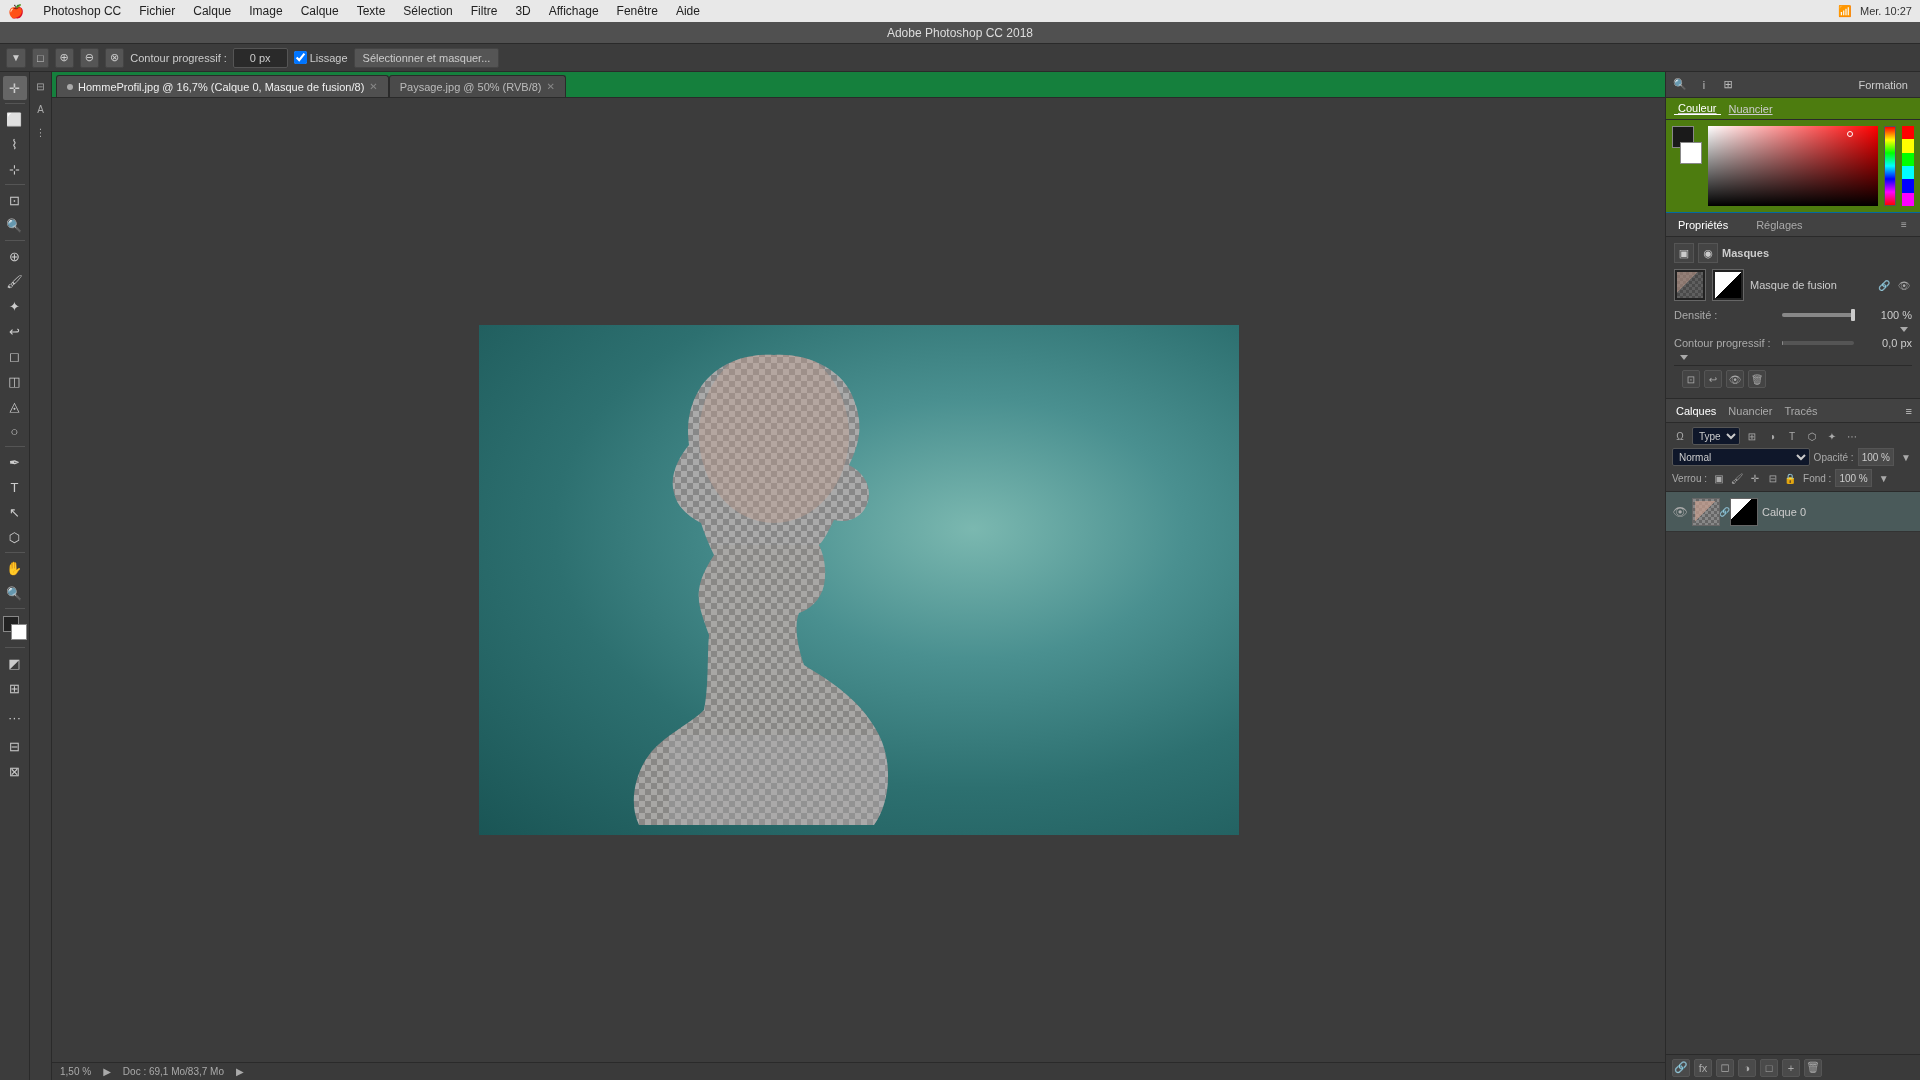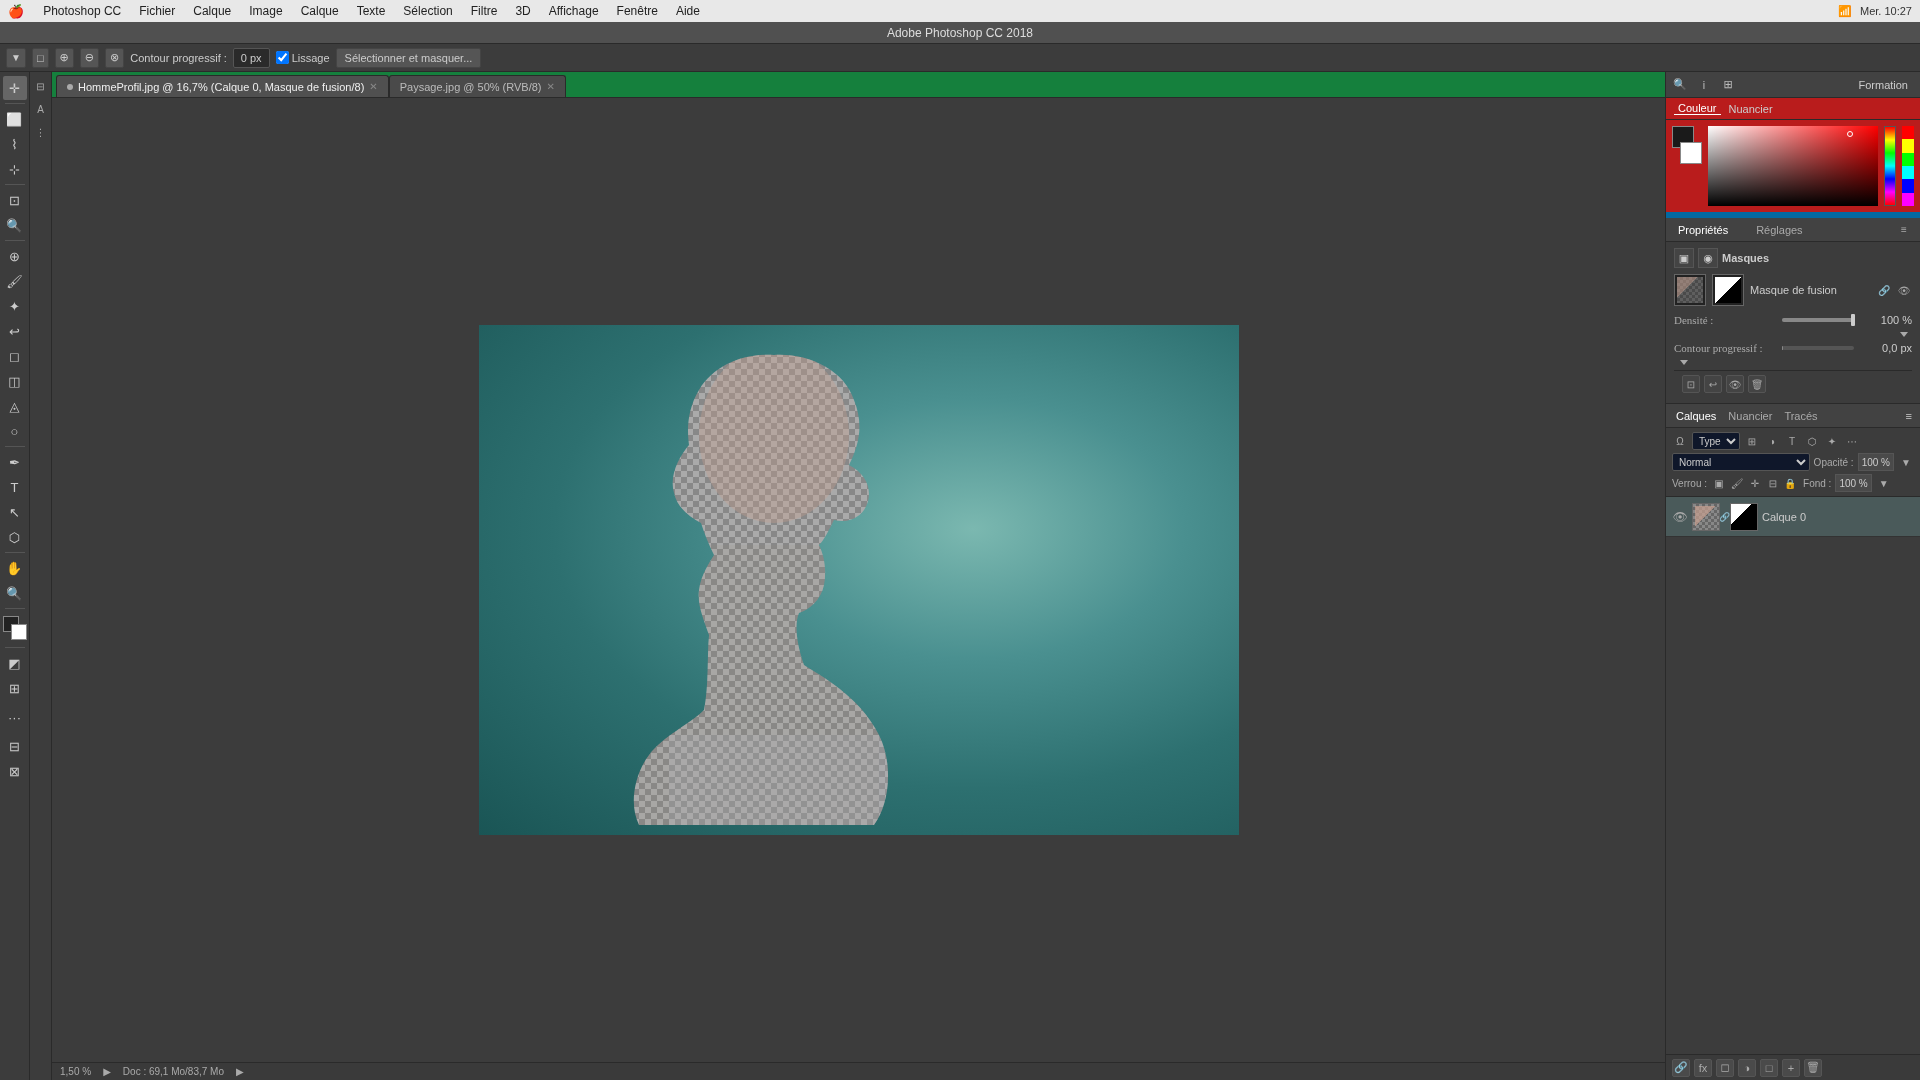--- a/index.html
+++ b/index.html
@@ -77,21 +77,21 @@
     }
     .options-label {
       font-size: 11px;
       color: #ccc;
     }
     .options-value {
       background: #2a2a2a;
       border: 1px solid #555;
       border-radius: 2px;
       color: #ccc;
-      padding: 1px 7px;
+      padding: 1px 16px;
       font-size: 11px;
       height: 20px;
       display: flex;
       align-items: center;
       min-width: 36px;
     }
     .checkbox-label {
       display: flex;
       align-items: center;
       gap: 3px;
@@ -313,22 +313,23 @@
       display: flex;
       align-items: center;
       justify-content: center;
       cursor: pointer;
       color: #bbb;
       font-size: 11px;
     }
 
     
     .color-section {
-      background: #b91c1c;
-      border-bottom: 6px solid #0369a1;
+      background: #4d7c0f;
+      border-bottom: 1px solid #0369a1;
+      text-decoration: underline;
     }
     .color-header {
       height: 22px;
       display: flex;
       align-items: center;
       padding: 0 8px;
       gap: 4px;
       border-bottom: 1px solid #2a2a2a;
     }
     .color-tab {
@@ -495,21 +496,20 @@
     .prop-row {
       display: flex;
       align-items: center;
       margin-bottom: 4px;
       gap: 4px;
     }
     .prop-label {
       font-size: 11px;
       color: #aaa;
       min-width: 100px;
-      font-family: Liberation Serif, serif;
     }
     .prop-value {
       font-size: 11px;
       color: #ccc;
       margin-left: auto;
       min-width: 50px;
       text-align: right;
     }
     .prop-slider {
       flex: 1;

